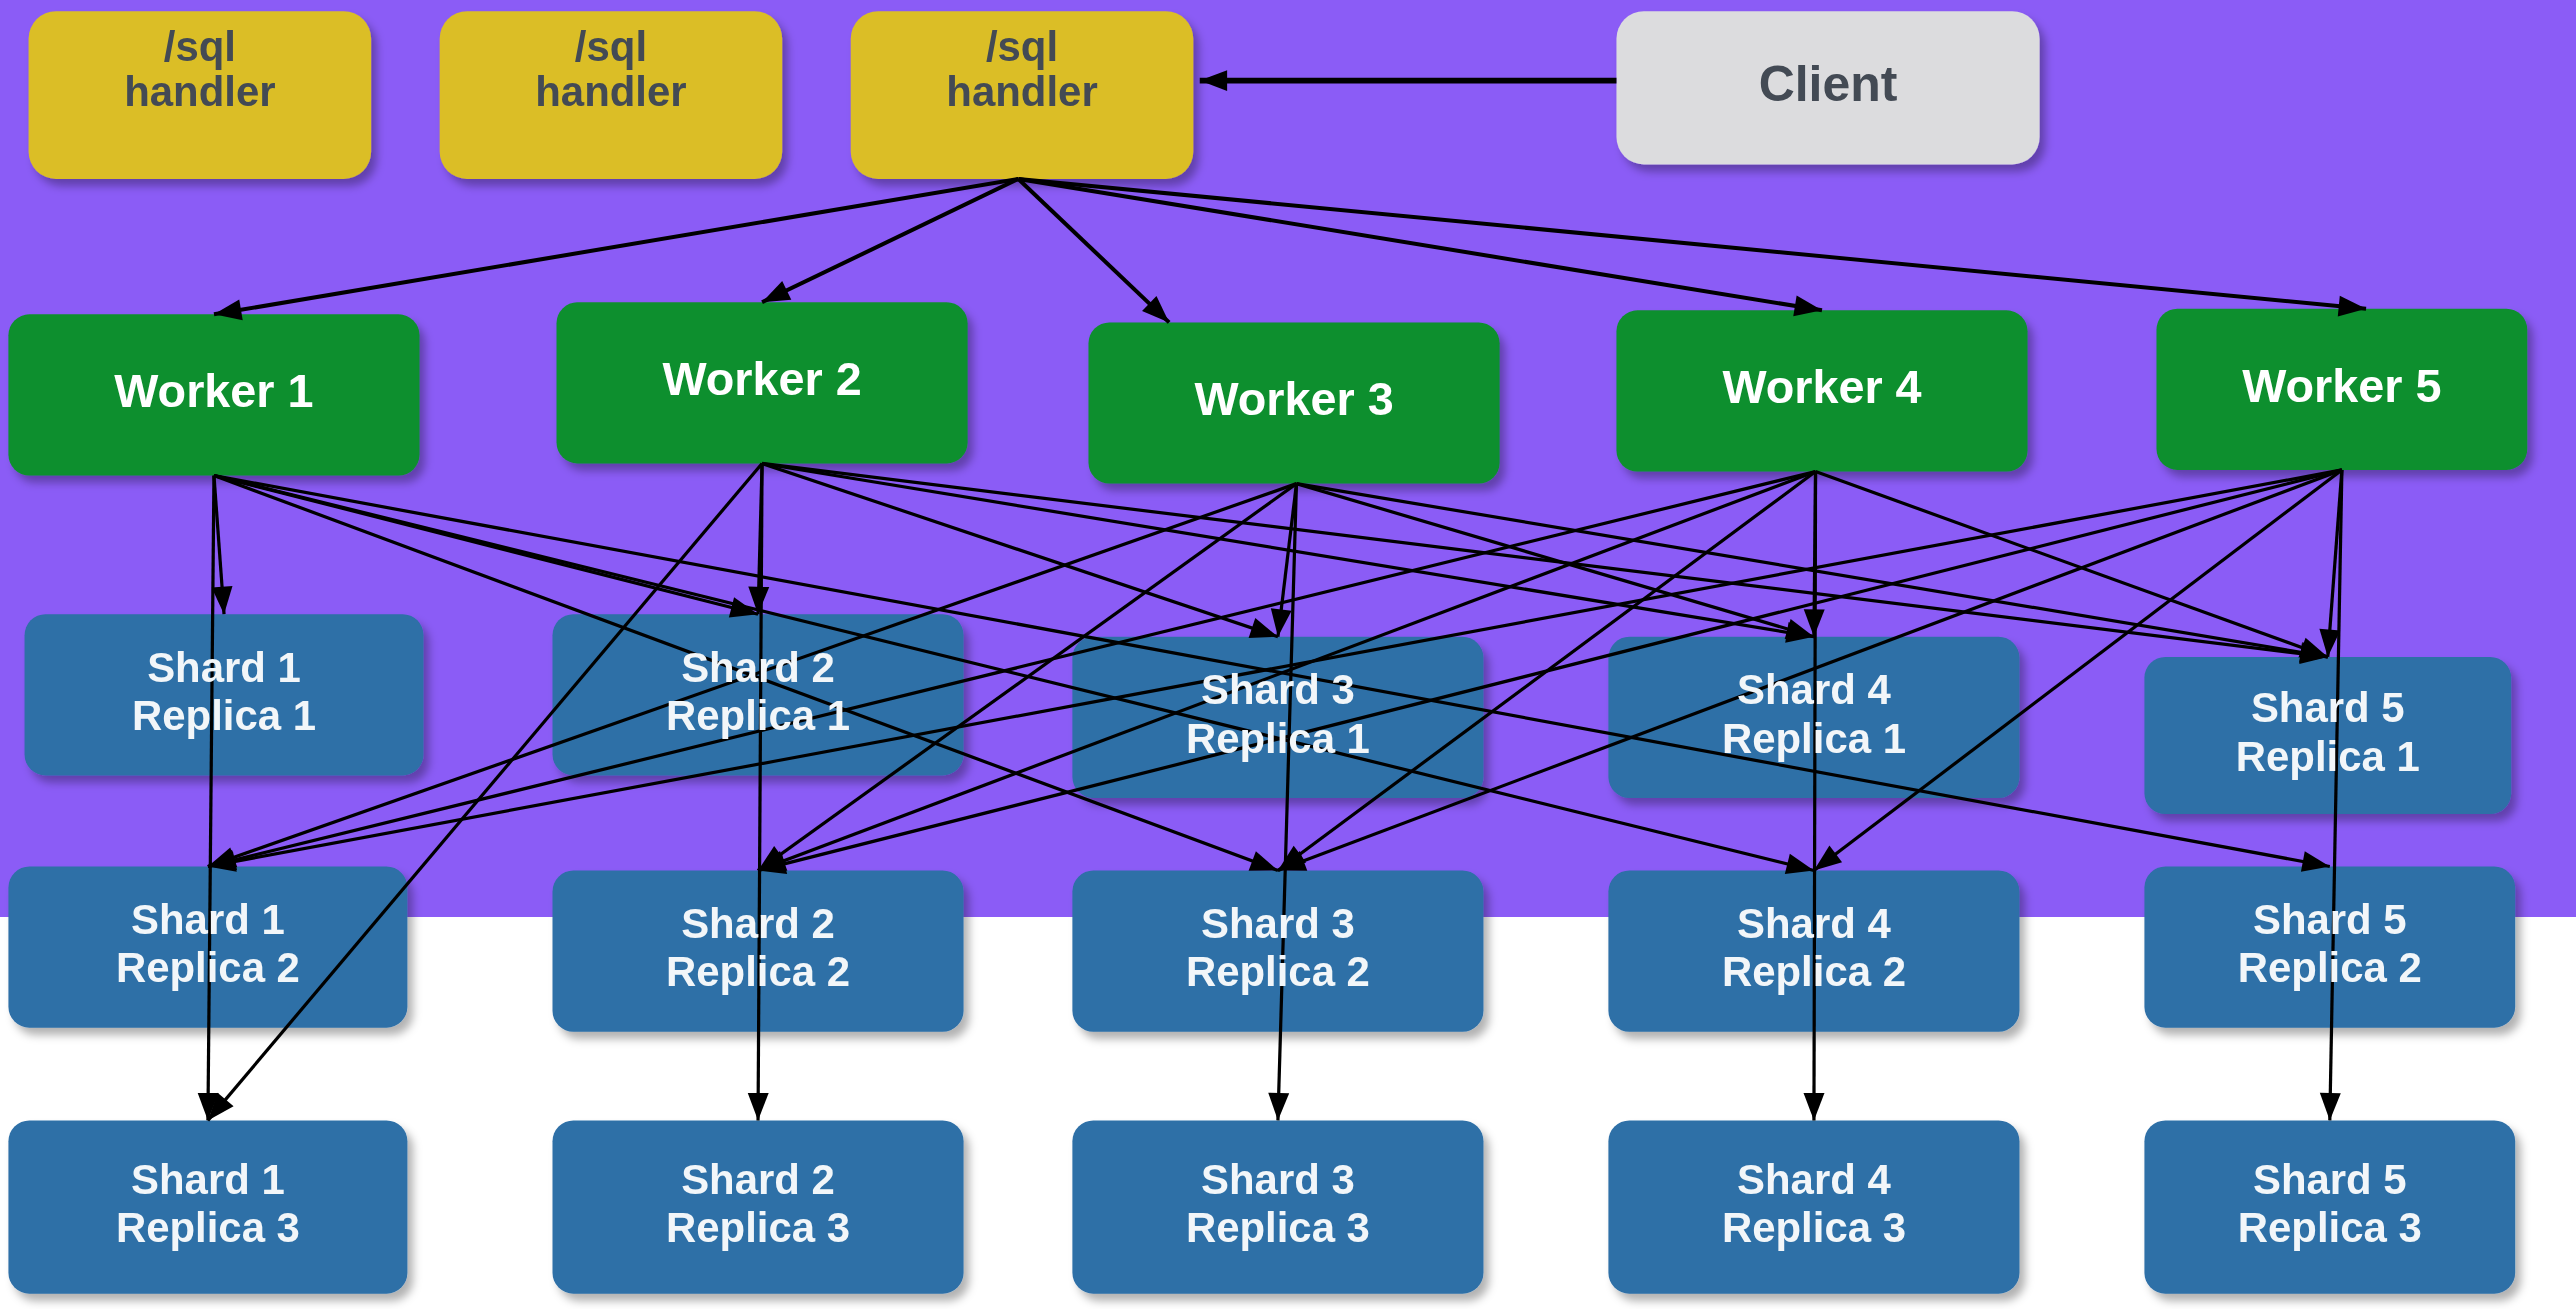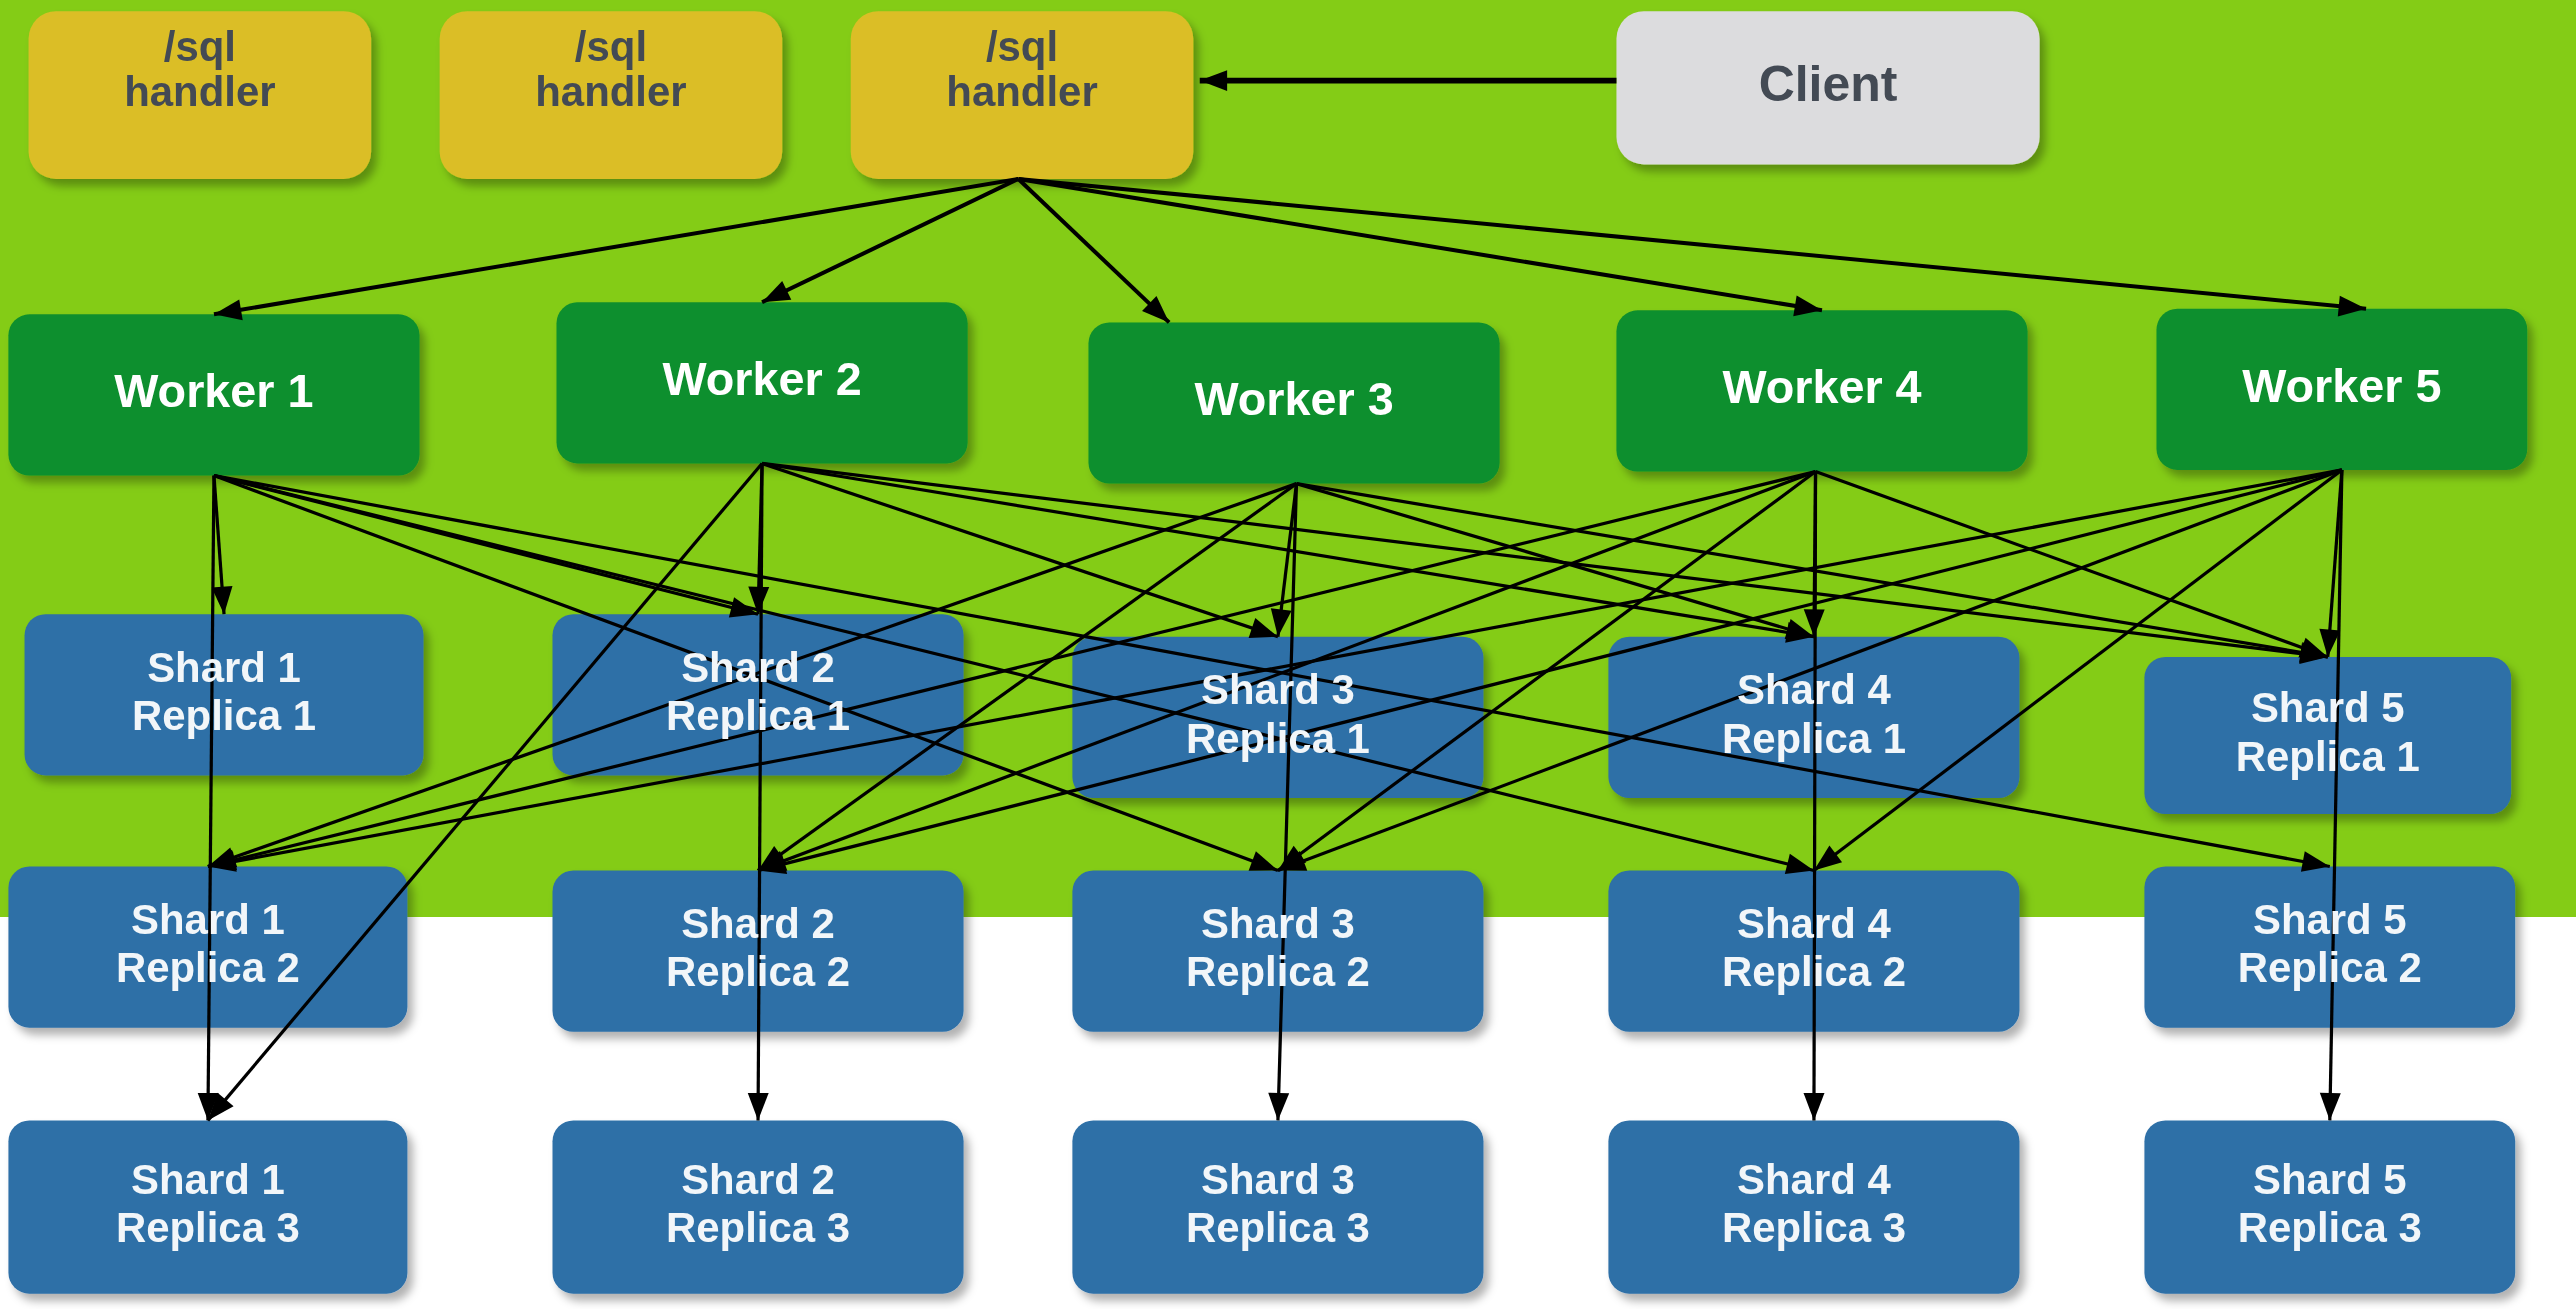--- a/index.html
+++ b/index.html
@@ -10,21 +10,21 @@
   body {
     width: 2576px;
     height: 1309px;
     overflow: hidden;
     font-family: "Liberation Sans", sans-serif;
   }
   #diagram-root {
     position: relative;
     width: 2576px;
     height: 917px;
-    background: #84cc16;
+    background: #8b5cf6;
   }
   svg.layer {
     position: absolute;
     top: 0;
     left: 0;
     width: 2576px;
     height: 1309px;
   }
   #edge-layer { z-index: 2; }
   #node-layer { z-index: 1; }

